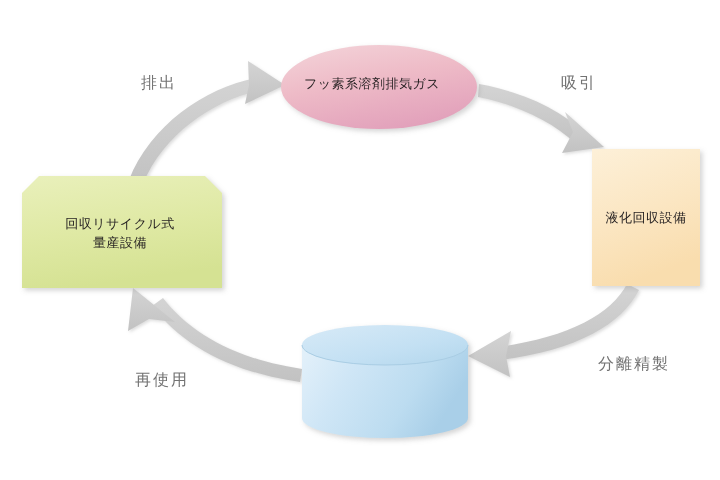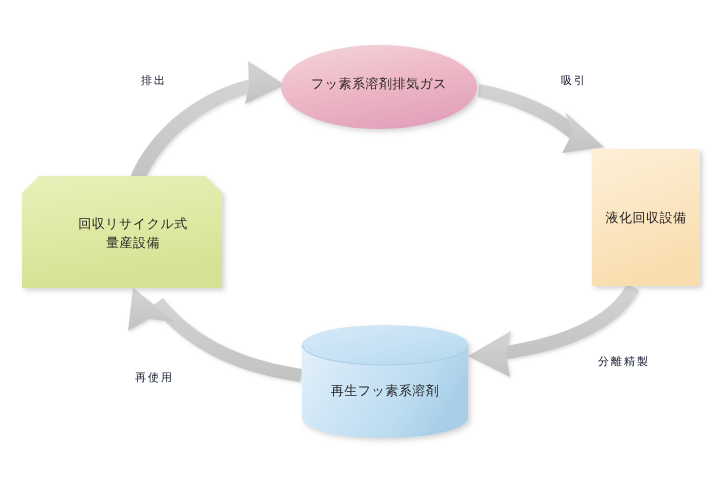--- a/index.html
+++ b/index.html
@@ -31,28 +31,28 @@
     text-align: center;
     color: #231f20;
     font-size: 13px;
     line-height: 19px;
     letter-spacing: 0.5px;
     white-space: pre-line;
     pointer-events: none;
   }
   .edge-label {
     position: absolute;
-    color: #0f172a;
-    font-size: 11px;
+    color: #737373;
+    font-size: 16px;
     letter-spacing: 2px;
     white-space: nowrap;
   }
   
-  #label-recycle-plant { left: 22px; top: 214px; width: 196px; padding-left: 13px; }
-  #label-exhaust-gas   { left: 281px; top: 74px;  width: 196px; font-family: Liberation Serif, serif; }
+  #label-recycle-plant { left: 22px; top: 214px; width: 196px; }
+  #label-exhaust-gas   { left: 274px; top: 74px;  width: 196px; font-family: Liberation Serif, serif; }
   #label-liquefaction  { left: 592px; top: 208px; width: 108px; }
   #label-regenerated   { left: 302px; top: 381px; width: 166px; }
   
   #label-emission   { left: 141px; top: 73px; }
   #label-suction    { left: 561px; top: 73px; }
   #label-separation { left: 565px; top: 354px; margin-left: 33px; }
   #label-reuse      { left: 135px; top: 354px; margin-top: 16px; }
 </style>
 </head>
 <body>
@@ -152,21 +152,20 @@
     </g>
   </svg>
 
   <div class="node-label" id="label-recycle-plant">回収リサイクル式
 量産設備</div>
 
   <div class="node-label" id="label-exhaust-gas">フッ素系溶剤排気ガス</div>
 
   <div class="node-label" id="label-liquefaction">液化回収設備</div>
 
-  <div class="node-label" id="label-regenerated">再生フッ素系溶剤</div>
 
   <div class="edge-label" id="label-emission">排出</div>
 
   <div class="edge-label" id="label-suction">吸引</div>
 
   <div class="edge-label" id="label-separation">分離精製</div>
 
   <div class="edge-label" id="label-reuse">再使用</div>
 
 </div>

